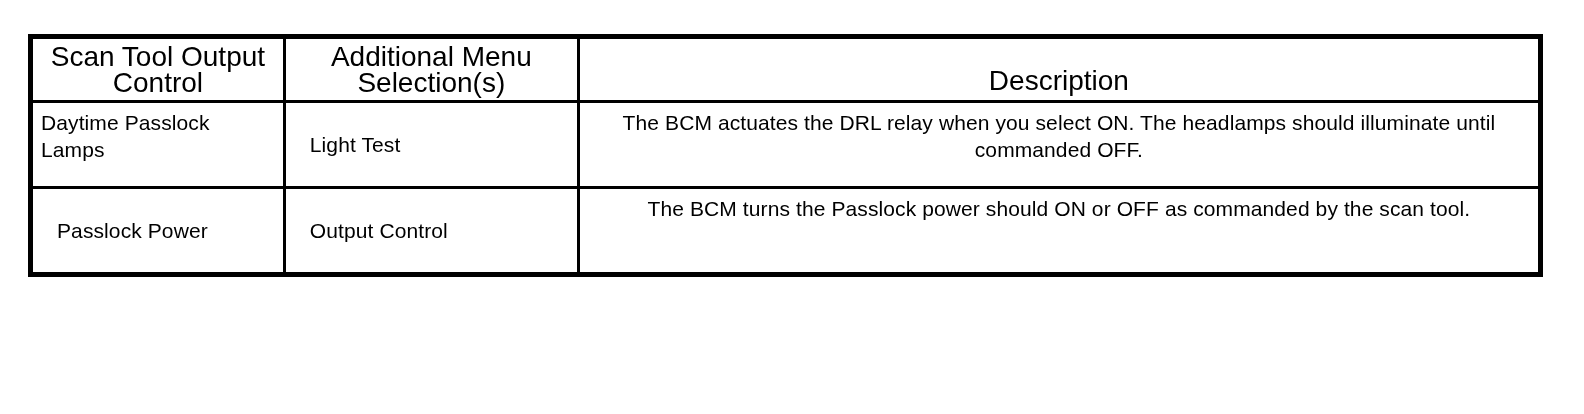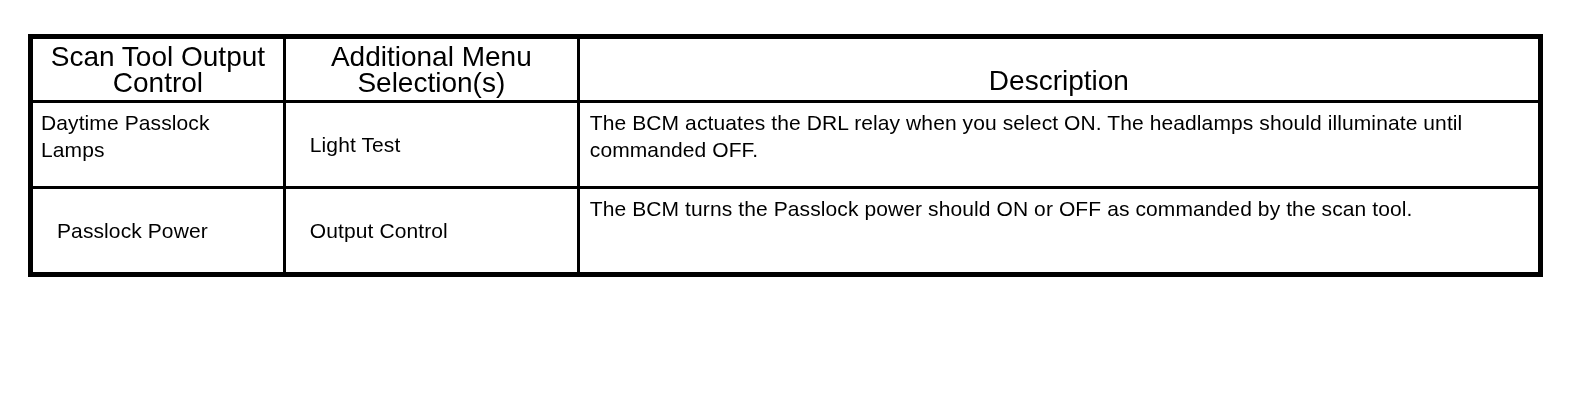--- a/index.html
+++ b/index.html
@@ -87,20 +87,21 @@
   .cell.vcenter {
     padding-top: 0;
     padding-bottom: 0;
     height: 83px;
     display: flex;
     align-items: center;
     padding-left: 24px;
   }
   .cell.desc {
     padding-left: 10px;
+    text-align: center;
   }
 </style>
 </head>
 <body>
 
 <div class="page">
 
   <table class="spec-table">
     <colgroup>
       <col class="c1">

